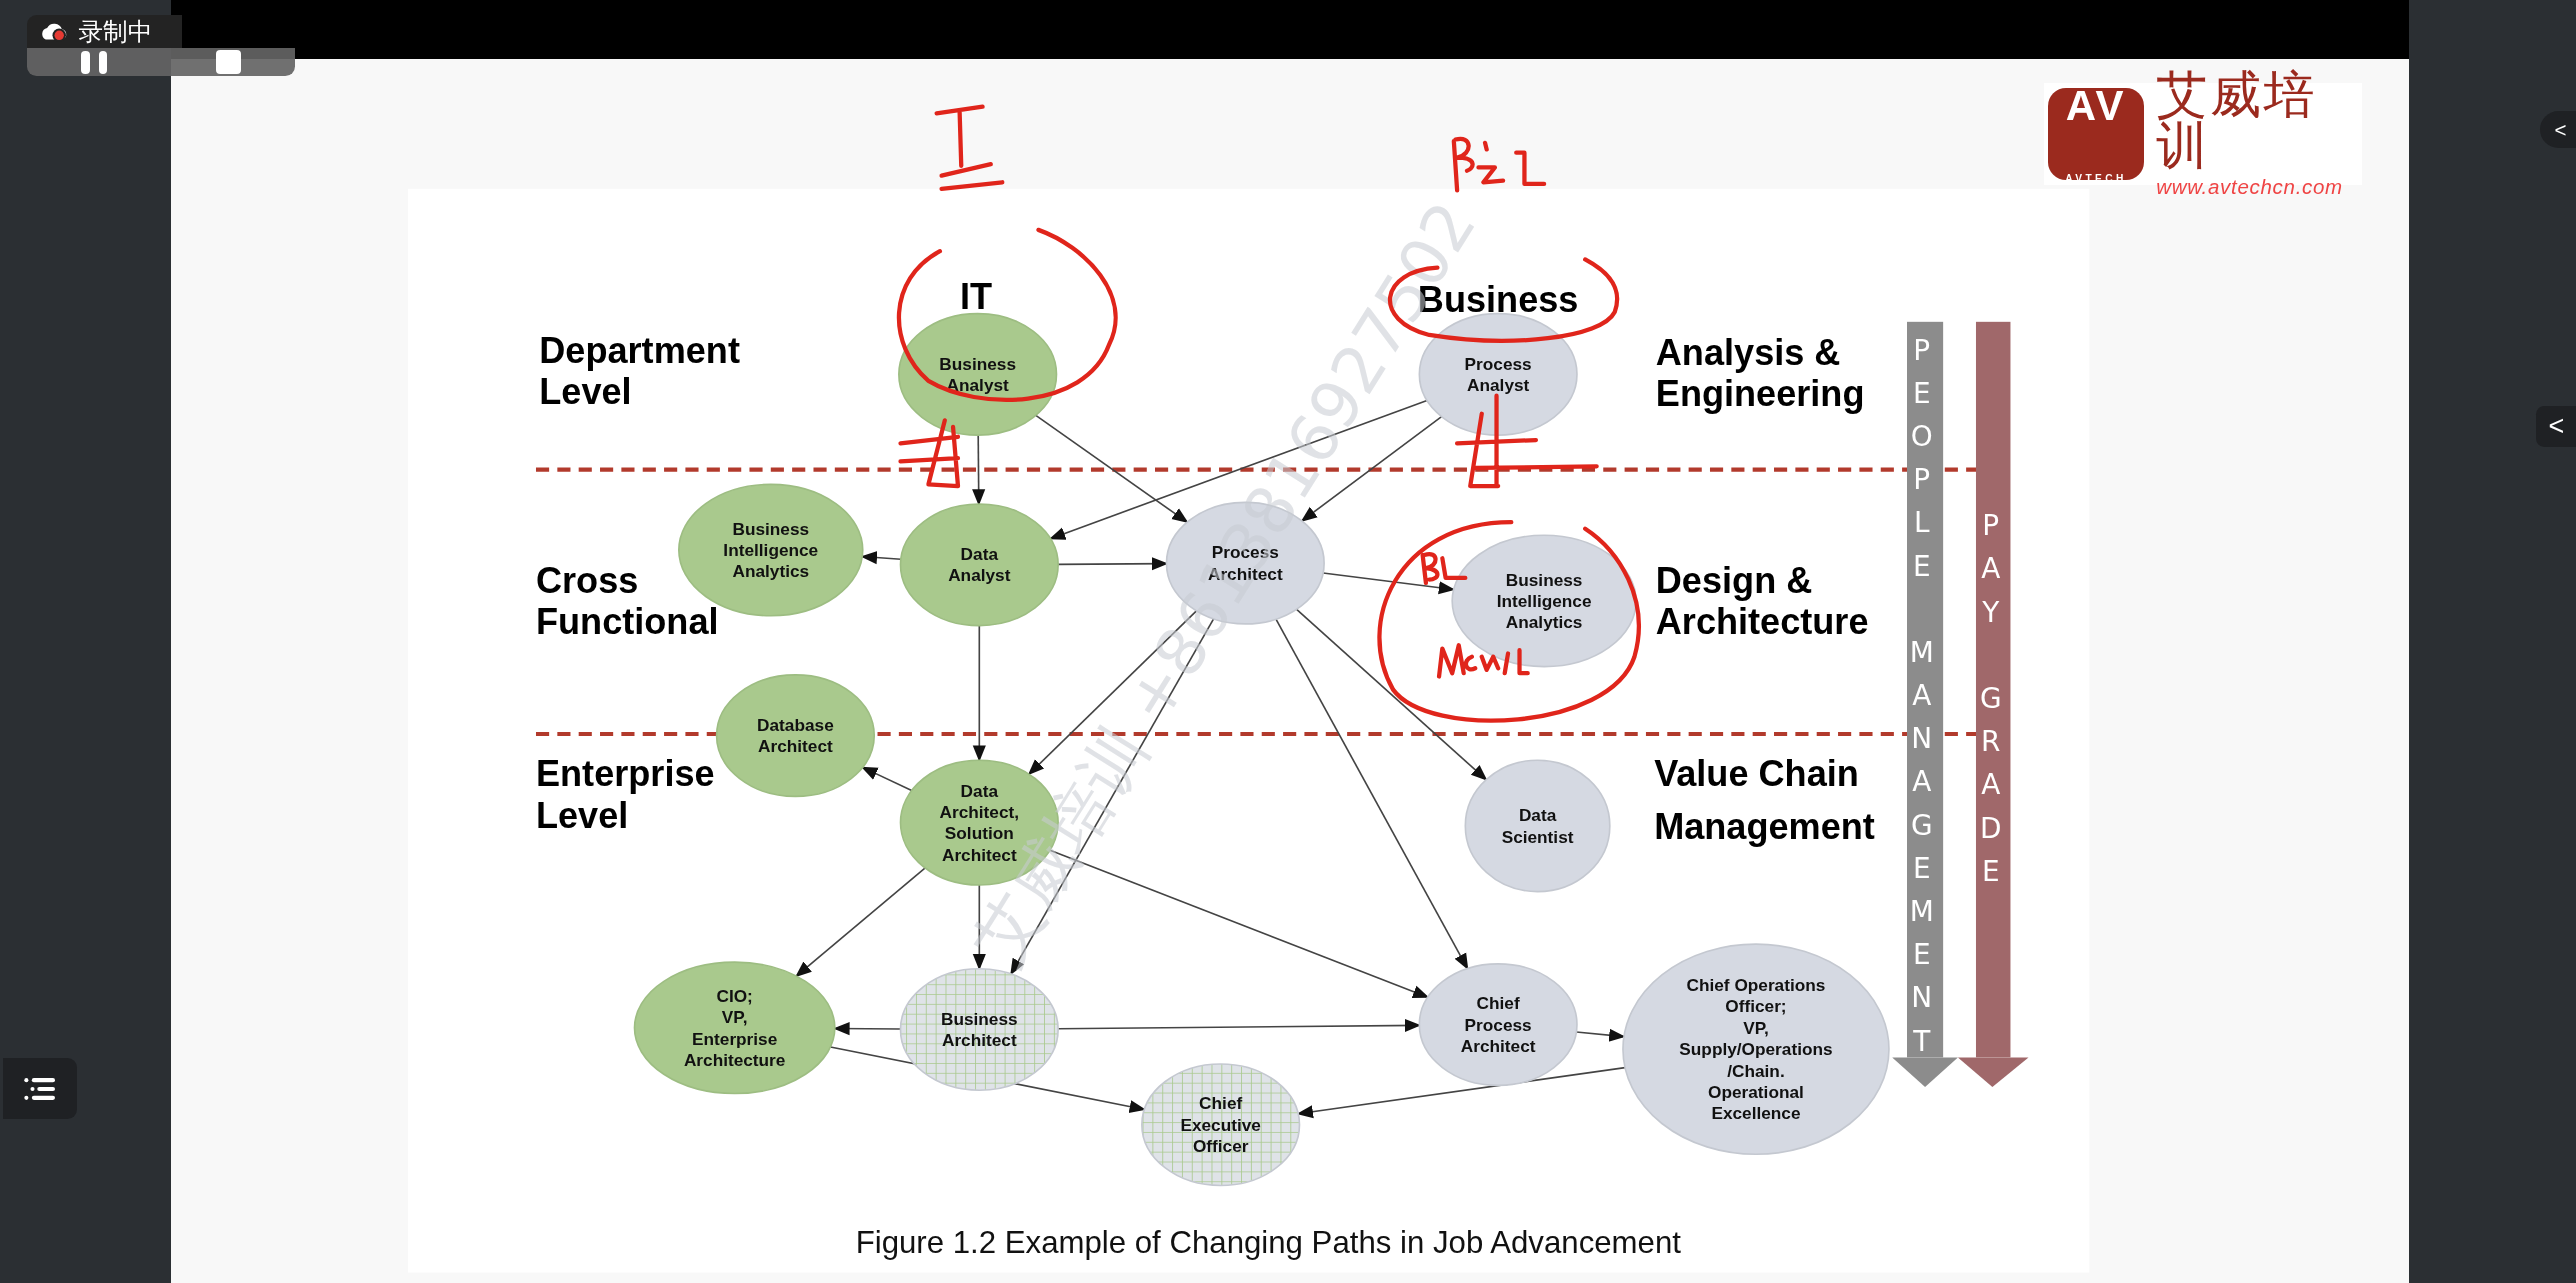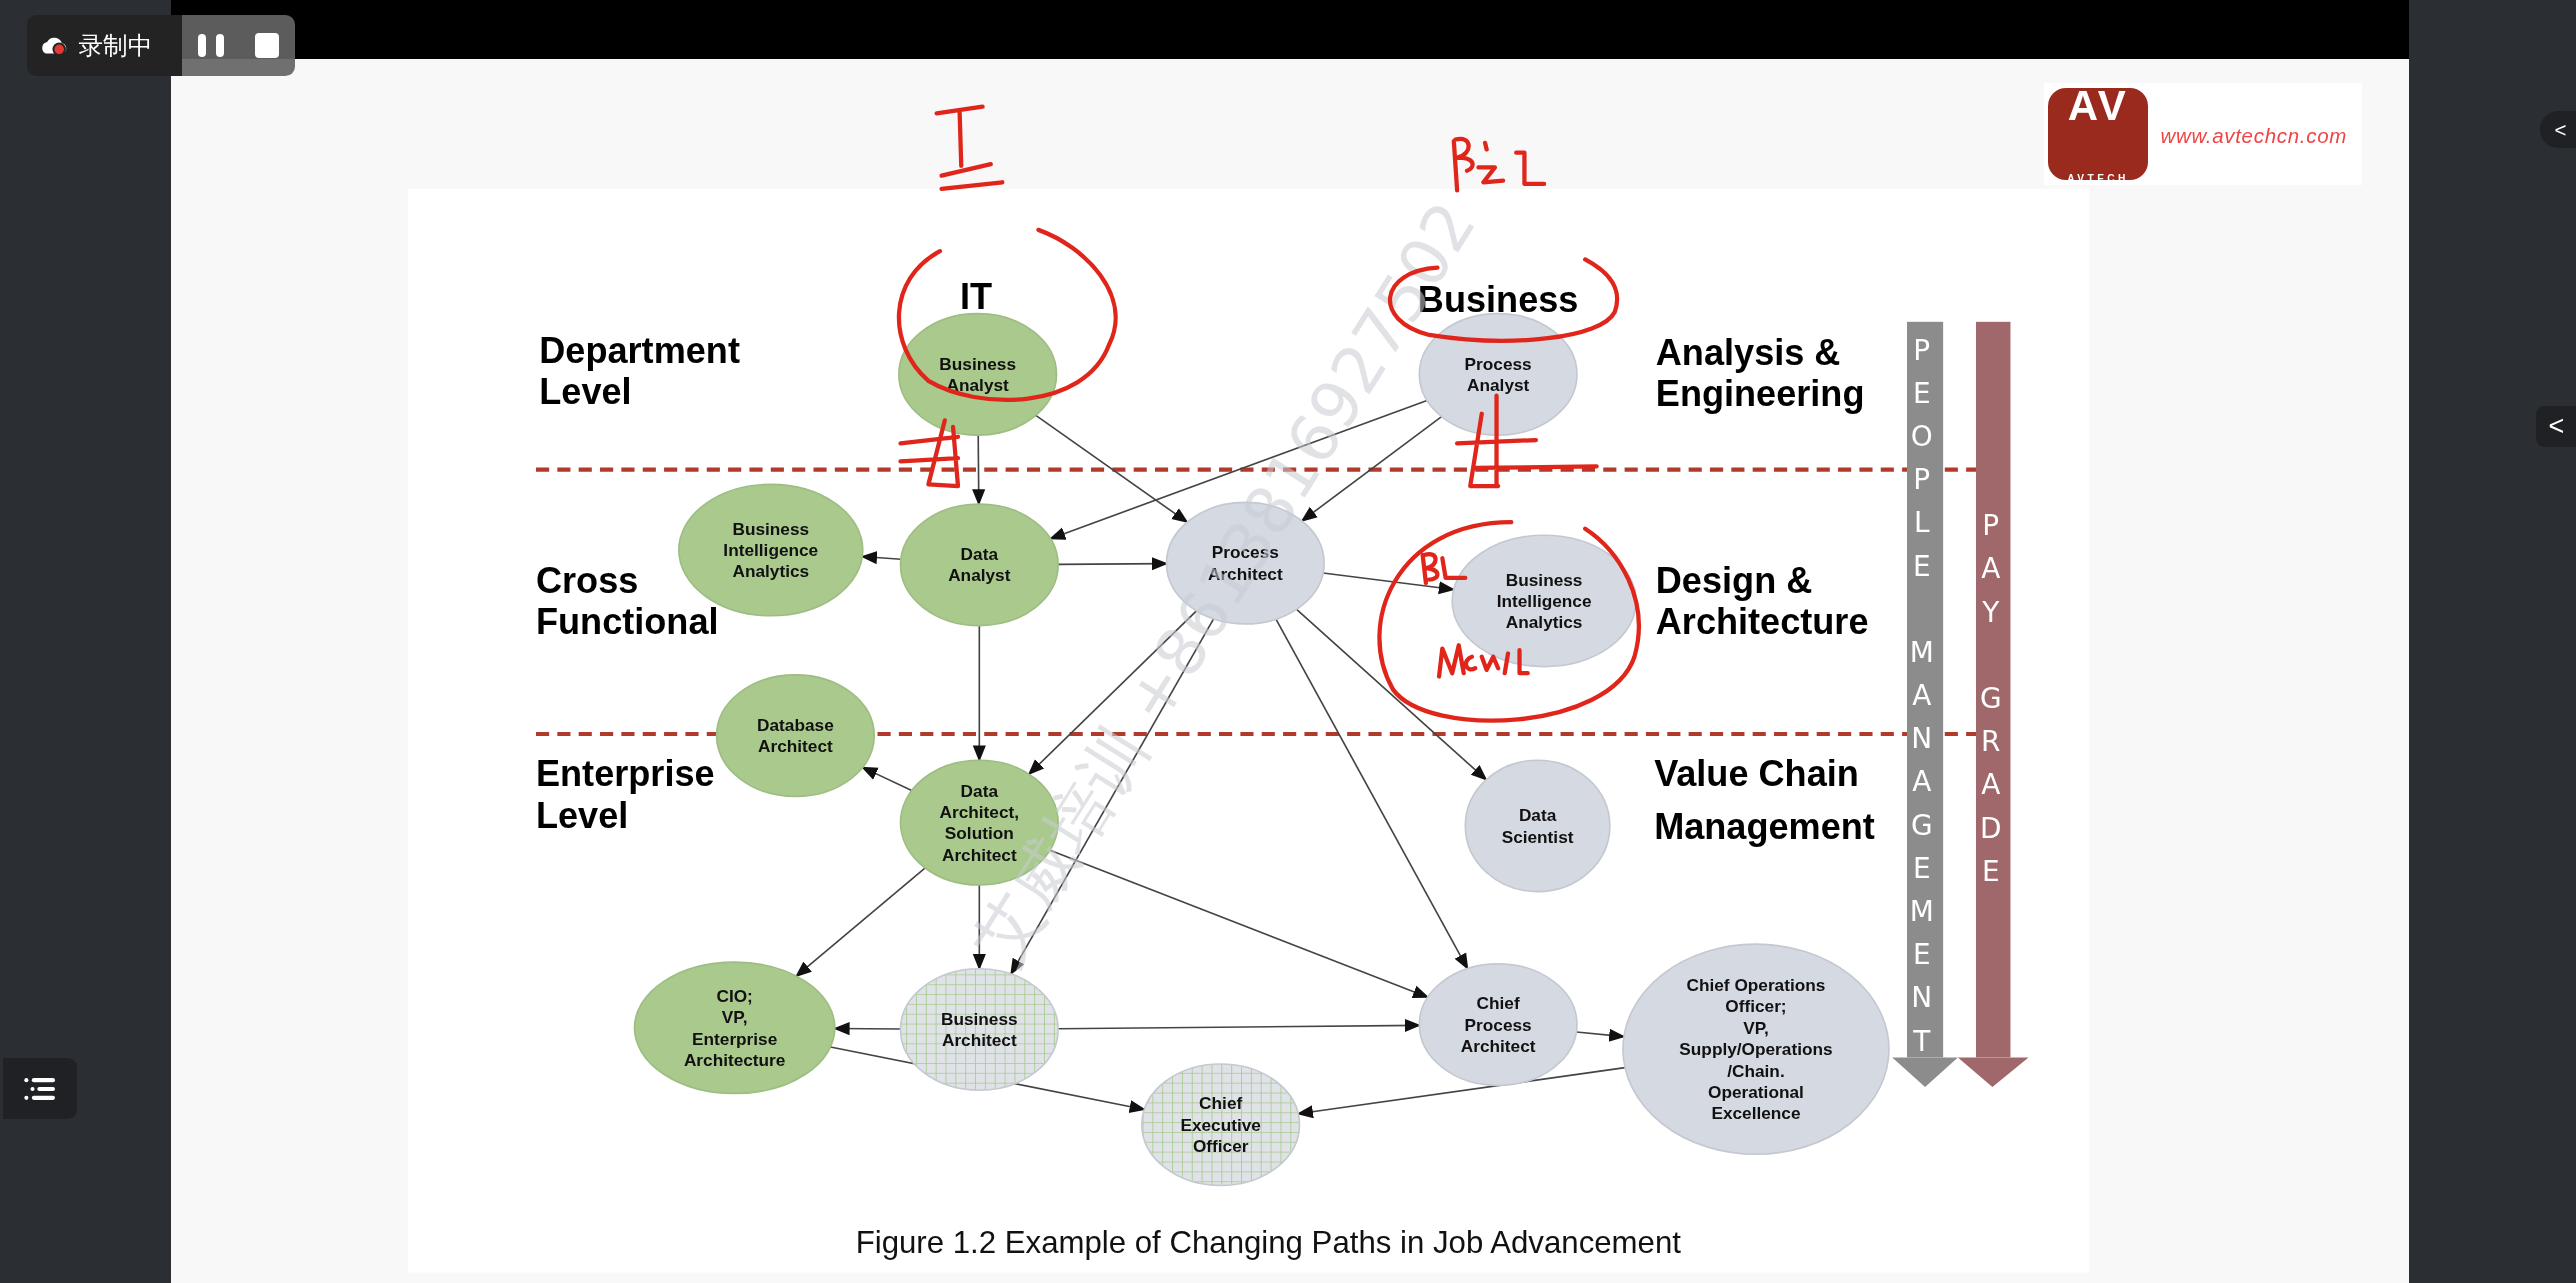--- a/index.html
+++ b/index.html
@@ -1,20 +1,20 @@
 <!DOCTYPE html>
 <html style="font-size:11px"><head>
 <meta charset="utf-8">
 <style>
   html,body{margin:0;padding:0;background:#2b2f33;}
   body{width:2576px;height:1284px;position:relative;overflow:hidden;font-family:"Liberation Sans",sans-serif;}
   #stage{position:absolute;left:0;top:0;width:2576px;height:1284px;}
   .topbar{position:absolute;left:171px;top:0;width:2238px;height:59px;background:#000;}
   .slide{position:absolute;left:171px;top:59px;width:2238px;height:1225px;background:#f8f8f8;}
-  .rec{position:absolute;left:27px;top:15px;width:268px;height:61px;border-radius:9.6px;overflow:hidden;display:flex;}
+  .rec{position:absolute;left:27px;top:15px;width:268px;height:61px;border-radius:9.6px;overflow:hidden;display:flex;flex-direction:column;}
   .rec-left{background:#232323;display:flex;align-items:center;padding-left:12.3px;width:143px;}
   .rec-right{background:rgba(100,100,100,0.92);flex:1;display:flex;align-items:center;justify-content:space-around;}
   .rec-label{color:#fff;font-size:24.6px;margin-left:8.2px;font-family:"DejaVu Sans",sans-serif;}
   .pause{display:flex;gap:9.6px;}
   .pause span{display:block;width:8.2px;height:23px;background:#fff;border-radius:4.1px;}
   .stop{width:24.6px;height:24.6px;background:#fff;border-radius:4.1px;}
   .menu-btn{position:absolute;left:2.7px;top:1058px;width:74px;height:61px;background:#1f2124;border-radius:0 9.6px 9.6px 0;display:flex;align-items:center;justify-content:center;}
   .side-tab1{position:absolute;left:2540px;top:111px;width:41px;height:37px;background:#1f2124;border-radius:18.4px 0 0 18.4px;color:#fff;font-size:20.5px;display:flex;align-items:center;justify-content:center;}
   .side-tab2{position:absolute;left:2536px;top:406px;width:41px;height:41px;background:#1f2124;border-radius:8.2px 0 0 8.2px;color:#fff;font-size:27px;display:flex;align-items:center;justify-content:center;}
   .logo{position:absolute;left:2044px;top:83px;width:318px;height:102px;background:#fff;display:flex;align-items:center;}
@@ -74,20 +74,21 @@
   <div class="side-tab2">
       <span>&lt;</span>
     </div>
 
   <div class="logo">
     <div class="logo-mark">
       <span class="logo-av">AV</span>
       <span class="logo-avtech">AVTECH</span>
     </div>
     <div class="logo-text">
+      <span class="logo-cn">艾威培训</span>
       <span class="logo-url">www.avtechcn.com</span>
     </div>
   </div>
 
   <svg id="diagram" style="position:absolute;left:0;top:0;width:2576px;height:1284px;" viewBox="0 0 1568 782">
     <defs>
       <marker id="arr" markerWidth="10" markerHeight="10" refX="9" refY="5" orient="auto" markerUnits="userSpaceOnUse">
         <path d="M0,1 L10,5 L0,9 z" fill="#111"></path>
       </marker>
       <pattern id="grid" width="6" height="6" patternUnits="userSpaceOnUse">

